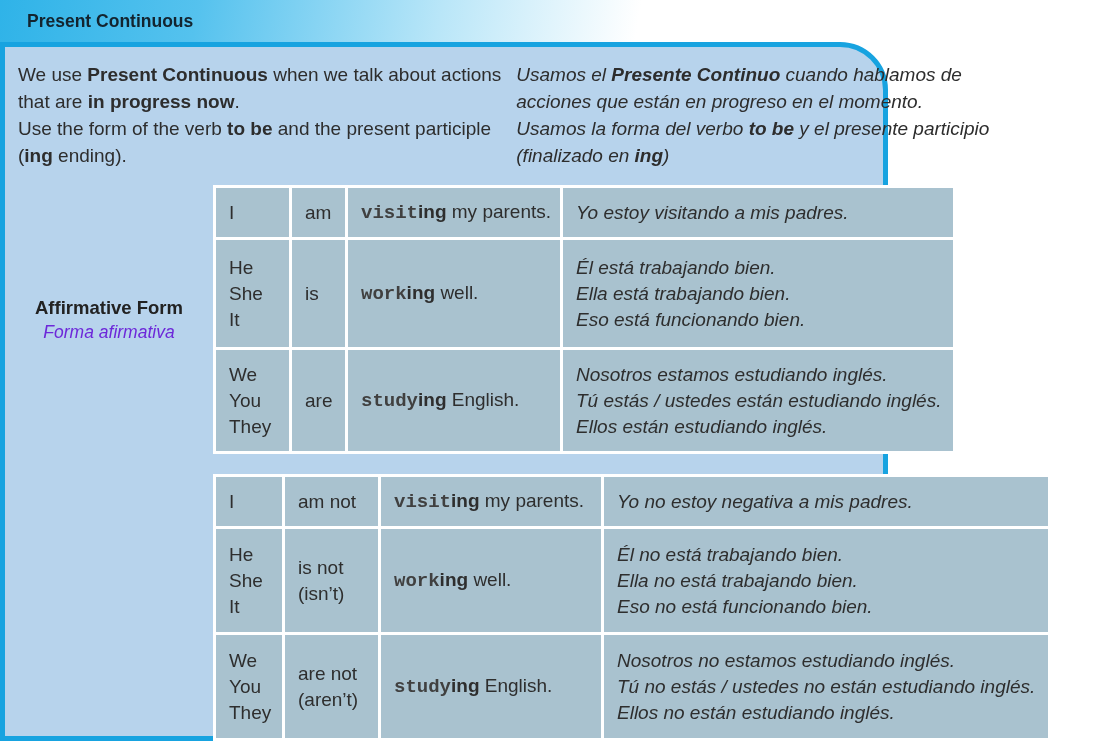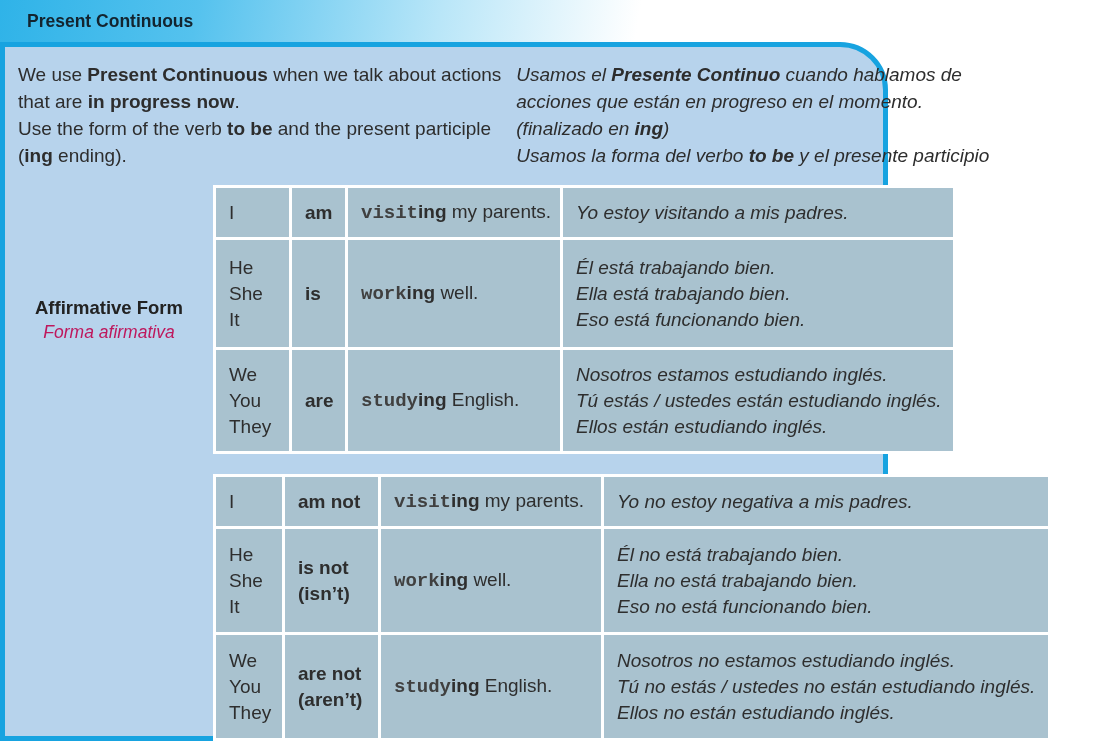--- a/index.html
+++ b/index.html
@@ -28,29 +28,29 @@
   .intro .line{white-space:nowrap;}
   .intro-en{width:520px;}
   .intro-es{margin-left:15px; font-style:italic;}
   b{font-weight:bold;}
 
   .section{display:flex; align-items:center;}
   .section-1{margin-top:16px;}
   .section-2{margin-top:20px;}
   .side-label{width:208px; text-align:center; flex:none;}
   .side-label .en{font-size:18.5px; font-weight:bold; color:#222222;}
-  .side-label .es{font-size:17.5px; font-style:italic; color:#be185d; margin-top:3px;}
+  .side-label .es{font-size:17.5px; font-style:italic; color:#6d28d9; margin-top:3px;}
 
   table.gram{border-collapse:separate; border-spacing:3px; background:#ffffff; flex:none;}
   table.gram td{
     background:#a9c2cf; vertical-align:middle; font-size:19px; color:#2e2e2e;
     padding:6px 0 6px 13px; white-space:nowrap;
   }
   td.c-pro div{line-height:26px;}
-  td.c-be{font-weight:bold;}
+  td.c-be{font-weight:normal;}
   td.c-be div{line-height:26px;}
   .stem{font-weight:bold; color:#404040;font-family:Liberation Mono, monospace;}
   .suf{font-weight:bold; color:#2e2e2e;}
   td.c-tr{font-style:italic; color:#666a6e; font-size:18px;margin-left:36px;}
   td.c-tr div{line-height:26px;}
 
   
   .t-aff td.c-pro{width:60px;}
   .t-aff td.c-be{width:40px;}
   .t-aff td.c-verb{width:199px;}
@@ -82,22 +82,22 @@
     <div class="intro-row">
       <div class="intro intro-en">
         <div class="line"><span>We use </span><b>Present Continuous</b><span> when we talk about actions</span></div>
         <div class="line"><span>that are </span><b>in progress now</b><span>.</span></div>
         <div class="line"><span>Use the form of the verb </span><b>to be</b><span> and the present participle</span></div>
         <div class="line"><span>(</span><b>ing</b><span> ending).</span></div>
       </div>
       <div class="intro intro-es">
         <div class="line"><span>Usamos el </span><b>Presente Continuo</b><span> cuando hablamos de</span></div>
         <div class="line"><span>acciones que están en progreso en el momento.</span></div>
+        <div class="line"><span>Usamos la forma del verbo </span><b>to be</b><span> y el presente participio</span></div>
         <div class="line"><span>(finalizado en </span><b>ing</b><span>)</span></div>
-        <div class="line"><span>Usamos la forma del verbo </span><b>to be</b><span> y el presente participio</span></div>
       </div>
     </div>
 
     <div class="section section-1">
       <div class="side-label">
         <div class="en">Affirmative Form</div>
         <div class="es">Forma afirmativa</div>
       </div>
       <table class="gram t-aff">
         <tbody>

